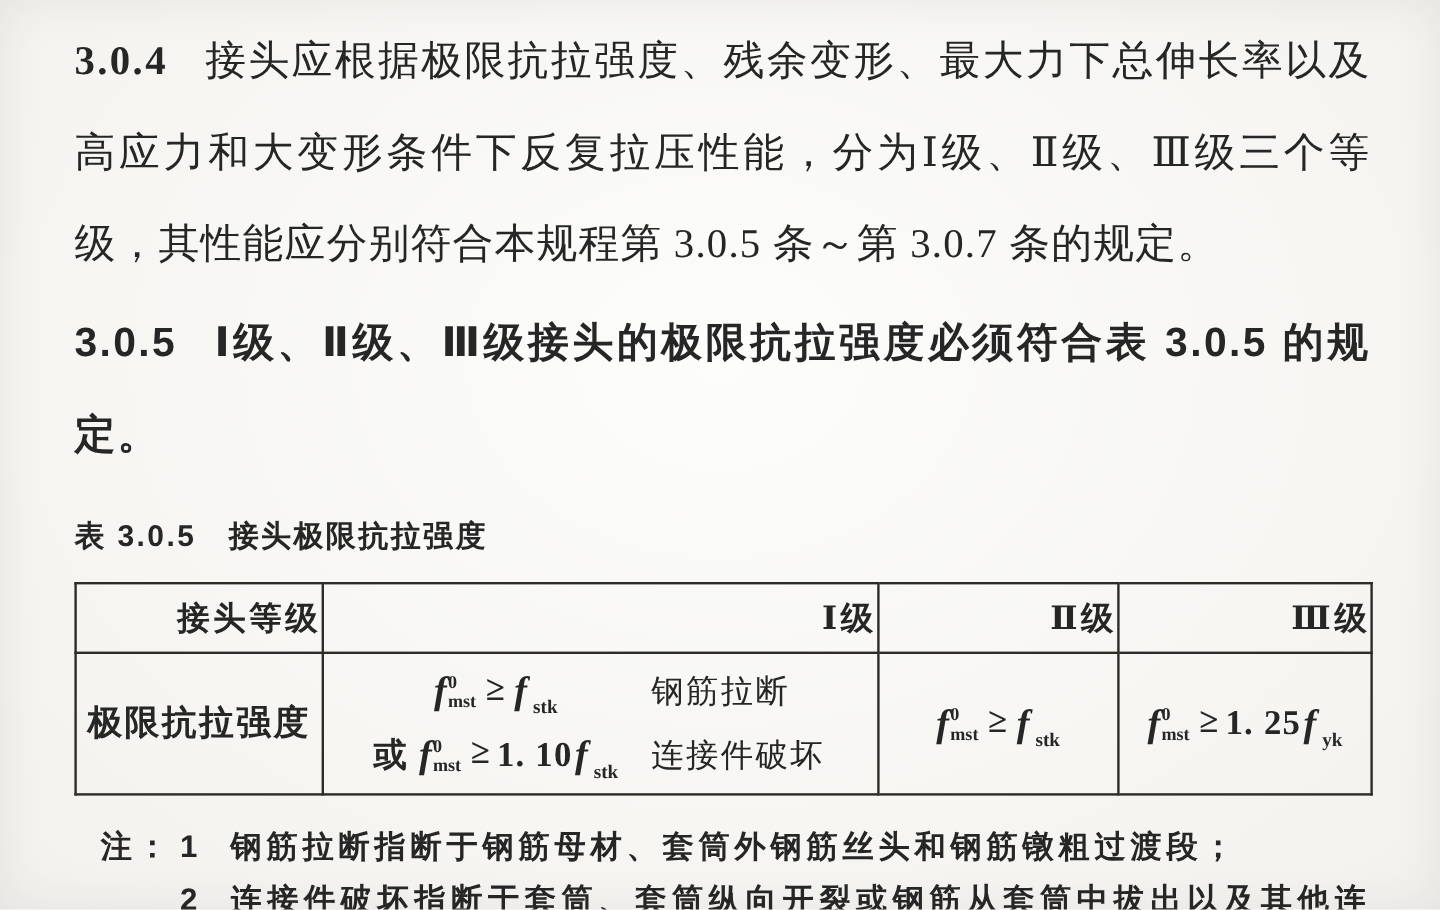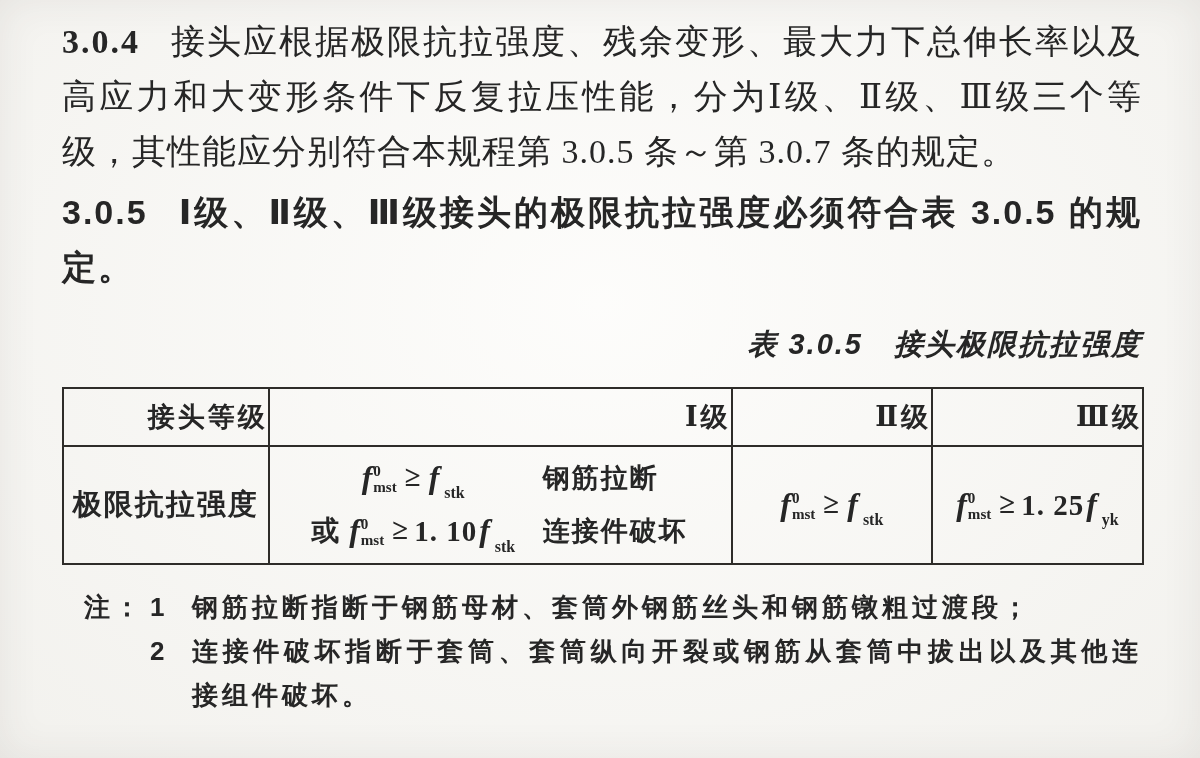--- a/index.html
+++ b/index.html
@@ -19,45 +19,44 @@
       radial-gradient(ellipse at 50% 40%, rgba(255,255,255,0.6), rgba(0,0,0,0.03)),
       #faf9f5;
     box-shadow:inset 0 0 40px rgba(60,55,45,0.08);
   }
   
   .para{
     margin:0;
     text-align:justify;
     text-justify:inter-ideograph;
     font-size:34px;
-    line-height:55px;
+    line-height:76px;
     letter-spacing:1px;
   }
   .para .clause-num{
     font-weight:bold;
     font-family:"Liberation Serif","DejaVu Serif",serif;
     margin-right:30px;
     letter-spacing:2px;
   }
   .para-bold{
     font-family:"Liberation Sans","DejaVu Sans",sans-serif;
     font-weight:700;
     letter-spacing:2px;
     margin-top:6px;
   }
   .para-bold .clause-num{font-family:"Liberation Sans","DejaVu Sans",sans-serif;}
   
   .tbl-caption{
     margin-top:30px;
-    text-align:right;
+    text-align:left;
     font-family:"Liberation Sans","DejaVu Sans",sans-serif;
     font-weight:700;
-    font-size:29px;
-    letter-spacing:2px;
-    font-style:italic;
+    font-size:25px;
+    letter-spacing:2px;
   }
   
   table.spec{
     margin-top:22px;
     width:1082px;
     border-collapse:collapse;
     table-layout:fixed;
   }
   table.spec th, table.spec td{
     border:2px solid #2e2c29;
@@ -86,21 +85,21 @@
   .g1-grid{
     display:grid;
     grid-template-columns:1fr 170px;
     row-gap:16px;
     align-items:center;
     padding:10px 18px 10px 14px;
   }
   .g1-label{
     text-align:left;
     font-size:27px;
-    font-weight:700;
+    font-weight:400;
     letter-spacing:2px;
     white-space:nowrap;
   }
   
   .formula{
     display:inline-flex;
     align-items:center;
     font-size:29px;
     white-space:nowrap;
   }

